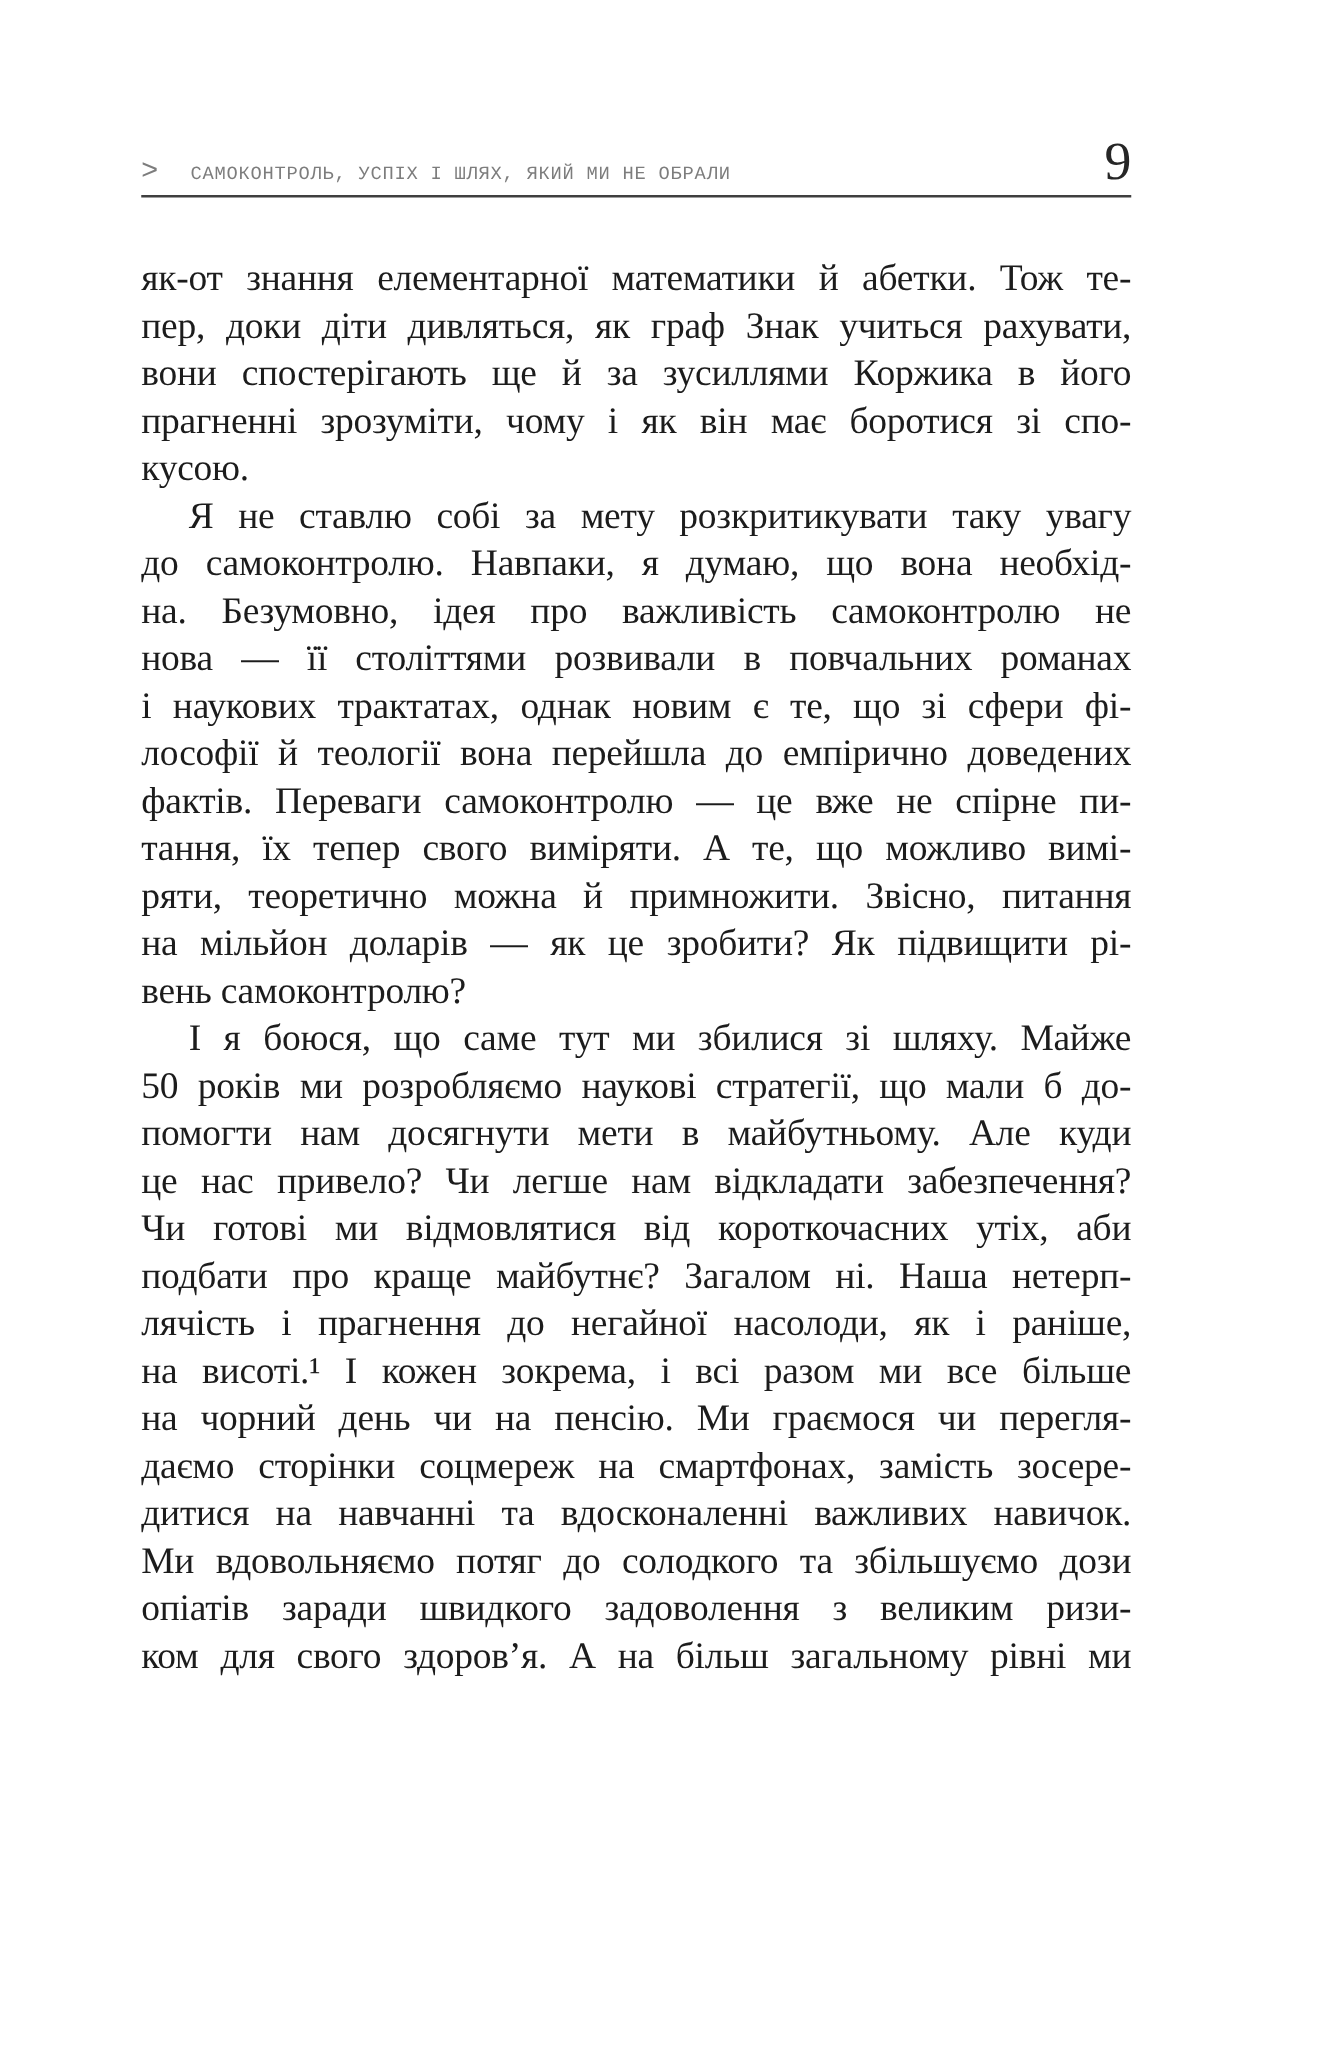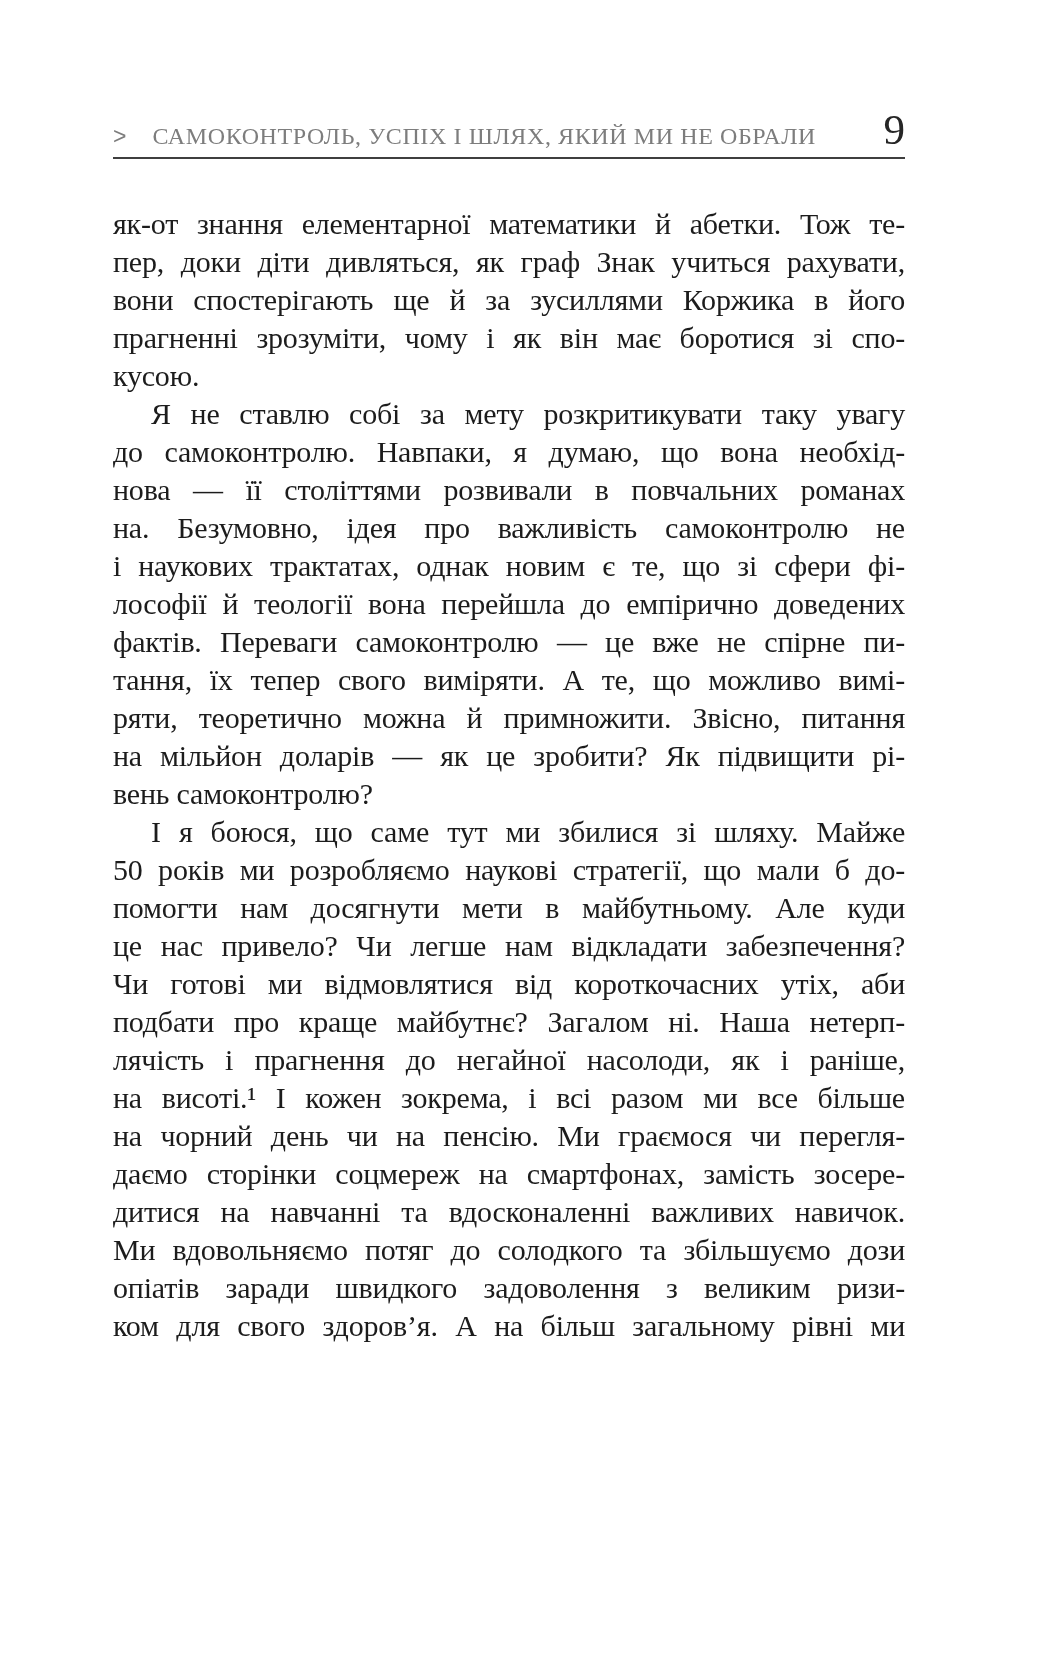--- a/index.html
+++ b/index.html
@@ -28,22 +28,22 @@
     flex: 1;
     min-width: 0;
   }
   .chevron {
     font-family: "Liberation Sans", sans-serif;
     font-size: 23px;
     color: #7d7d7d;
     margin-right: 26px;
   }
   .running-title {
-    font-family: Liberation Serif, serif;
-    font-size: 24px;
+    font-family: Liberation Mono, monospace;
+    font-size: 15px;
     letter-spacing: 0.6px;
     color: #7d7d7d;
     white-space: nowrap;
   }
   .page-number {
     font-family: "Liberation Serif", serif;
     font-size: 43px;
     font-weight: 400;
     color: #262626;
     line-height: 0.75;
@@ -82,22 +82,22 @@
       <div class="line">як-от знання елементарної математики й абетки. Тож те-</div>
       <div class="line">пер, доки діти дивляться, як граф Знак учиться рахувати,</div>
       <div class="line">вони спостерігають ще й за зусиллями Коржика в його</div>
       <div class="line">прагненні зрозуміти, чому і як він має боротися зі спо-</div>
       <div class="line short">кусою.</div>
     </div>
 
     <div class="paragraph">
       <div class="line indent">Я не ставлю собі за мету розкритикувати таку увагу</div>
       <div class="line">до самоконтролю. Навпаки, я думаю, що вона необхід-</div>
+      <div class="line">на. Безумовно, ідея про важливість самоконтролю не</div>
       <div class="line">нова — її століттями розвивали в повчальних романах</div>
-      <div class="line">на. Безумовно, ідея про важливість самоконтролю не</div>
       <div class="line">і наукових трактатах, однак новим є те, що зі сфери фі-</div>
       <div class="line">лософії й теології вона перейшла до емпірично доведених</div>
       <div class="line">фактів. Переваги самоконтролю — це вже не спірне пи-</div>
       <div class="line">тання, їх тепер свого виміряти. А те, що можливо вимі-</div>
       <div class="line">ряти, теоретично можна й примножити. Звісно, питання</div>
       <div class="line">на мільйон доларів — як це зробити? Як підвищити рі-</div>
       <div class="line short">вень самоконтролю?</div>
     </div>
 
     <div class="paragraph">

